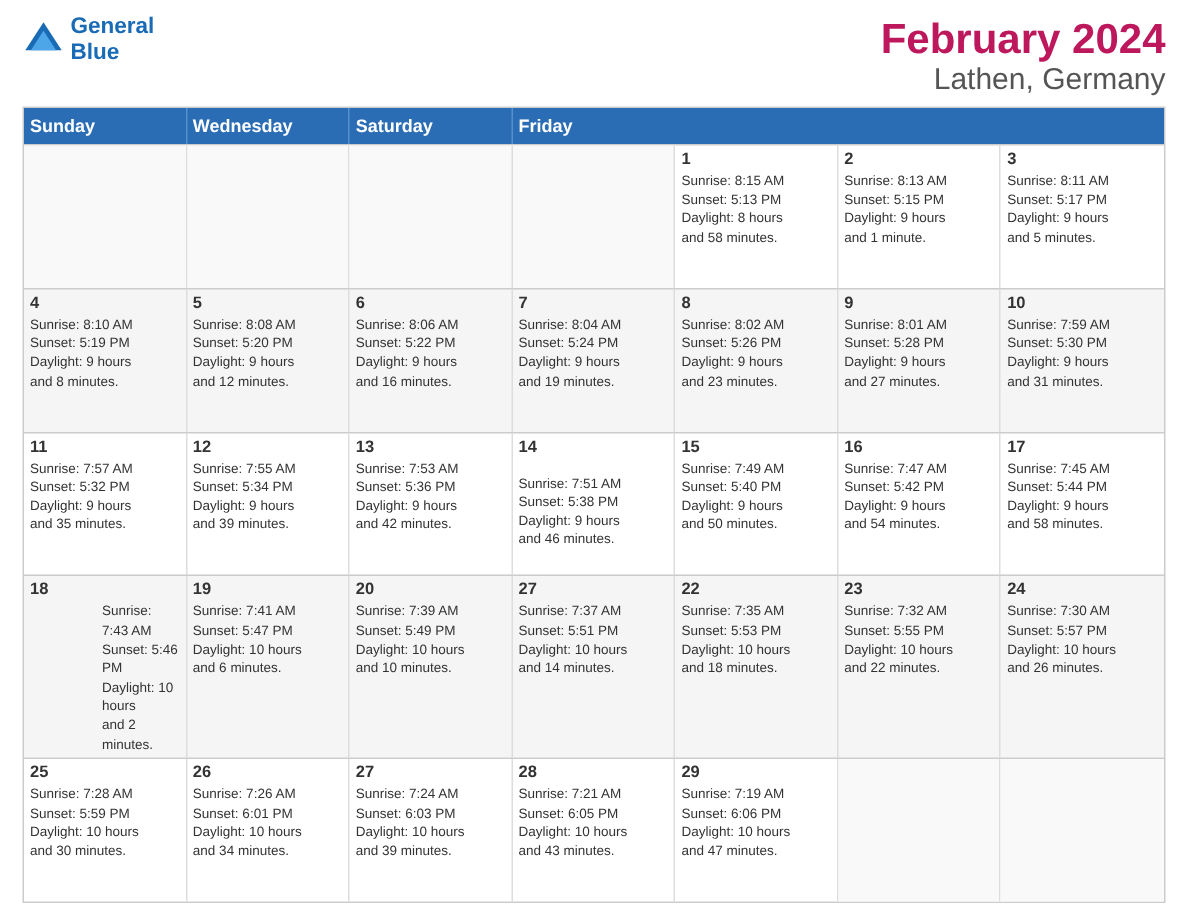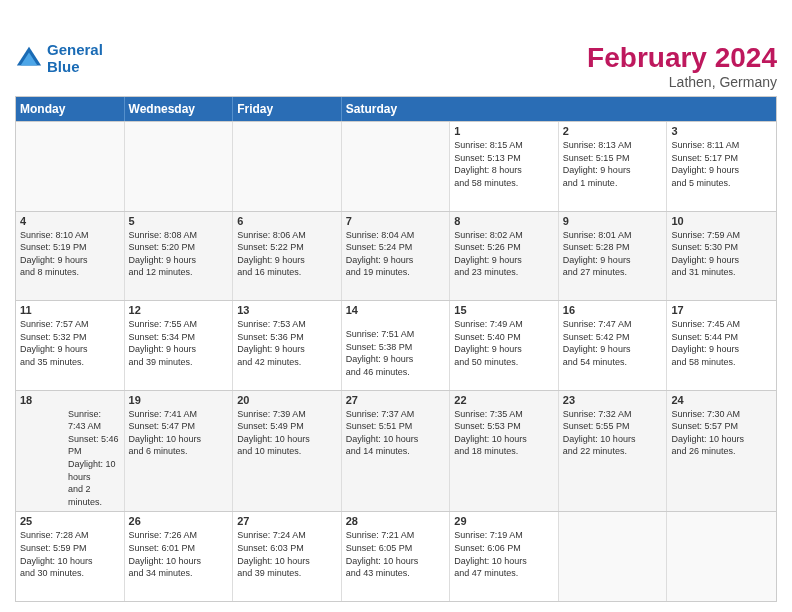--- a/index.html
+++ b/index.html
@@ -15,41 +15,40 @@
       height: 612px;
       padding: 10px 15px;
       display: flex;
       flex-direction: column;
     }
     .header {
       display: flex;
       justify-content: space-between;
       align-items: flex-start;
       margin-bottom: 6px;
-      margin-top: 32px;
     }
     .logo {
       display: flex;
       align-items: center;
       gap: 4px;
     }
     .logo-icon {
       width: 28px;
       height: 28px;
     }
     .title-block {
       text-align: right;
     }
     .month-title {
       font-size: 28px;
       font-weight: bold;
       color: #be185d;
     }
     .location {
-      font-size: 14px;
+      font-size: 20px;
       color: #555;
     }
     .calendar {
       flex: 1;
       display: flex;
       flex-direction: column;
       border: 1px solid #ccc;
     }
     .cal-header {
       display: grid;
@@ -120,24 +119,24 @@
       </div>
     </div>
     <div class="title-block">
       <div class="month-title">February 2024</div>
       <div class="location">Lathen, Germany</div>
     </div>
   </div>
 
   <div class="calendar">
     <div class="cal-header" id="cal-header">
-        <div class="cal-header-cell">Monday</div>
+        <div class="cal-header-cell">Sunday</div>
         <div class="cal-header-cell">Wednesday</div>
+        <div class="cal-header-cell">Saturday</div>
         <div class="cal-header-cell">Friday</div>
-        <div class="cal-header-cell">Saturday</div>
       </div>
     <div class="cal-body" id="cal-body">
         <div class="cal-row">
           <div class="cal-cell empty"></div>
           <div class="cal-cell empty"></div>
           <div class="cal-cell empty"></div>
           <div class="cal-cell empty"></div>
           <div class="cal-cell">
             <div class="day-num">1</div>
             <div class="day-info" style="white-space: pre-line;">Sunrise: 8:15 AM

